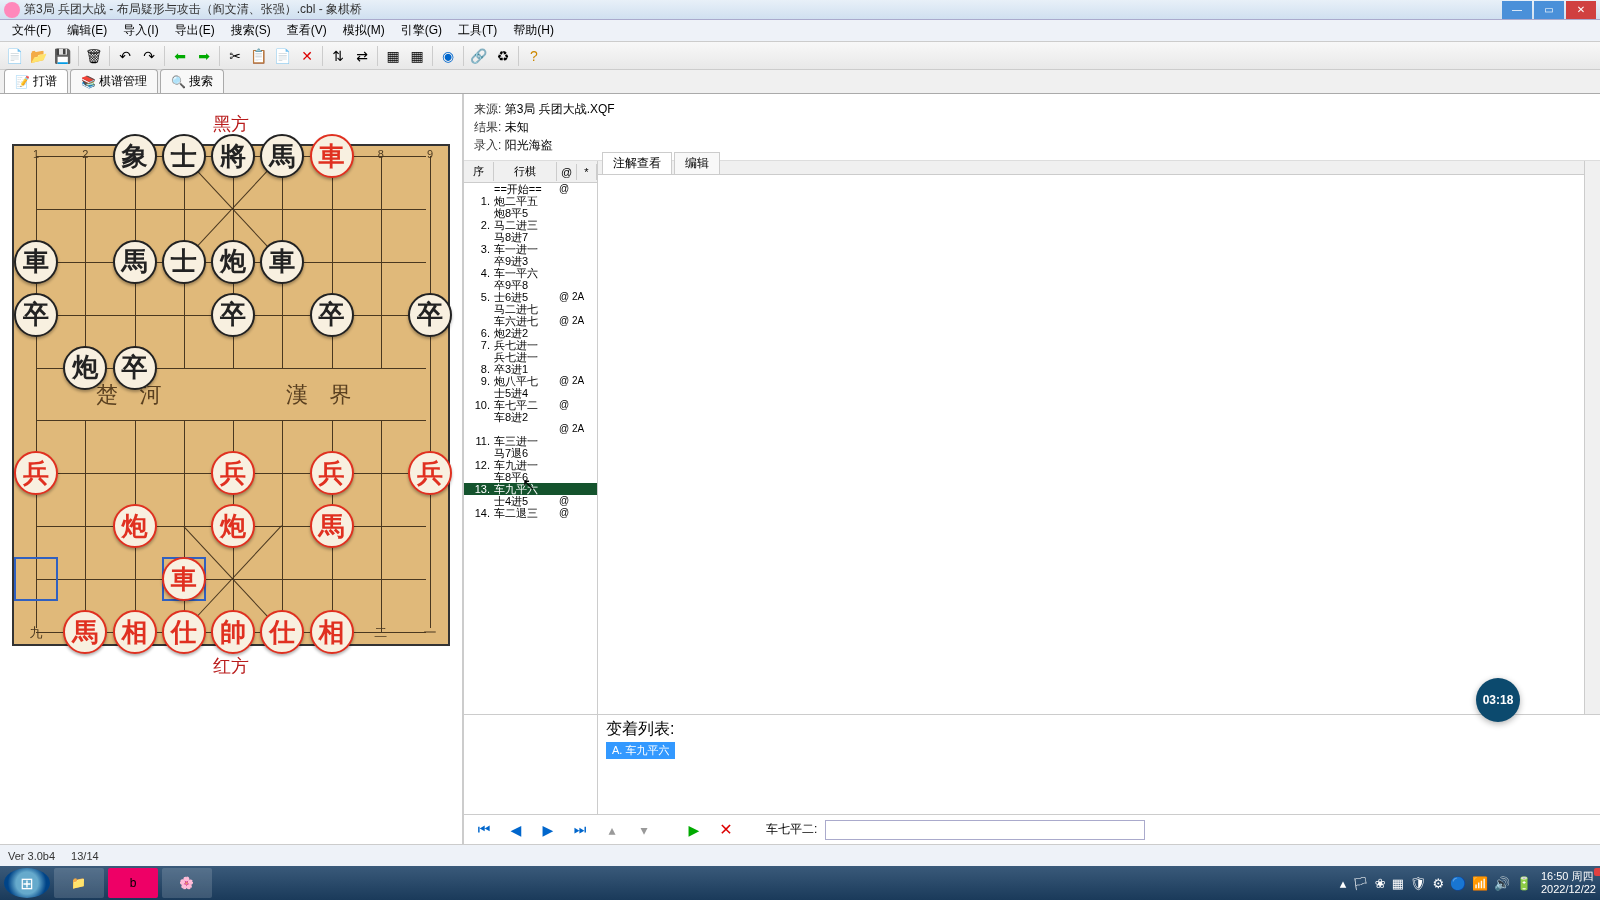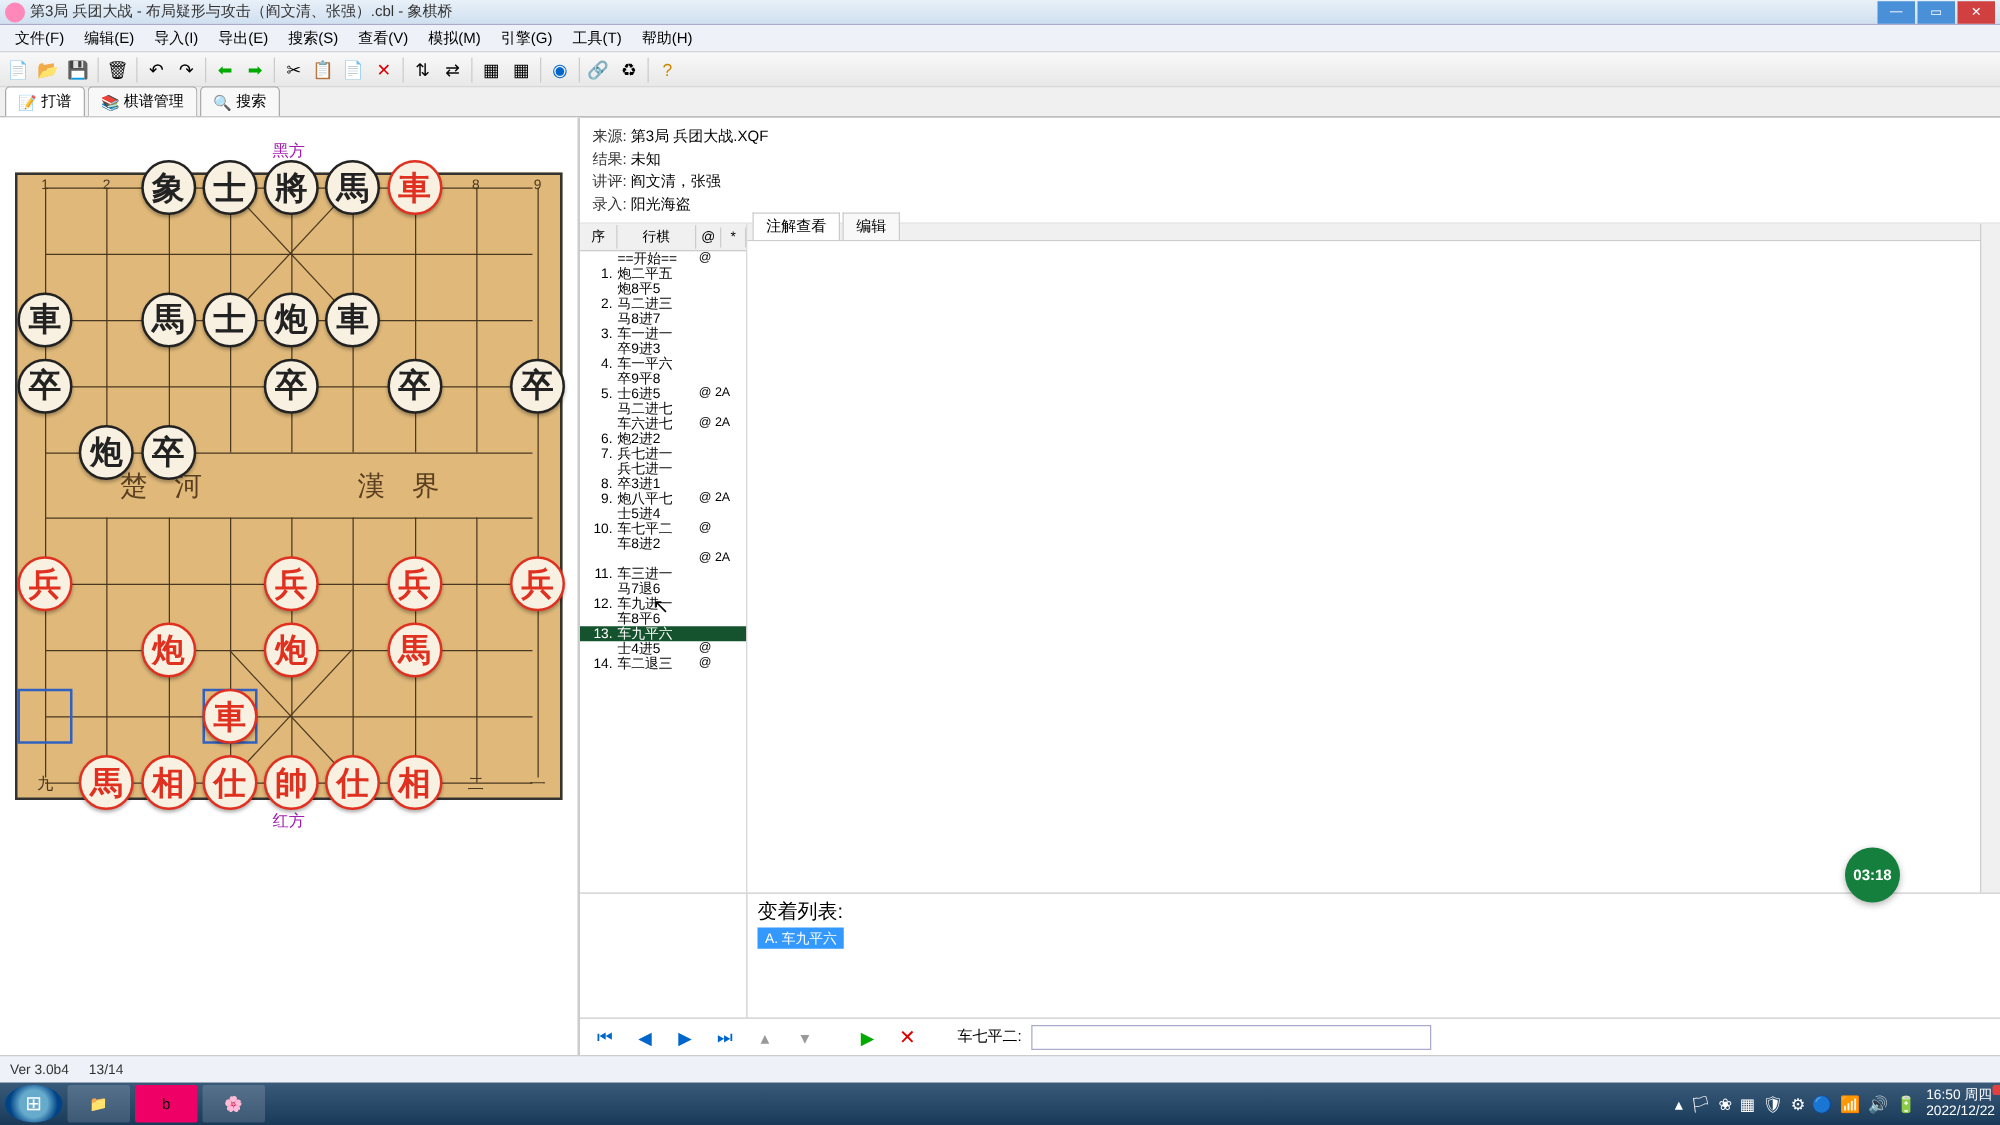--- a/index.html
+++ b/index.html
@@ -29,21 +29,21 @@
 .tab { padding: 3px 10px; background: #f8f8f8; border: 1px solid #aaa; border-bottom: none; margin-right: 2px; display: flex; align-items: center; gap: 4px; cursor: pointer; border-radius: 4px 4px 0 0; }
 .tab.active { background: #fff; }
 .tab-icon { width: 14px; height: 14px; display: inline-block; }
 
 
 .main { display: flex; height: calc(900px - 20px - 22px - 28px - 24px - 22px - 34px); }
 .left-panel { width: 464px; border-right: 2px solid #ccc; display: flex; flex-direction: column; align-items: center; padding: 10px 4px; background: #fff; }
 .right-panel { flex: 1; display: flex; flex-direction: column; }
 
 
-.side-label { font-size: 13px; color: #a21caf; margin: 8px 0; }
+.side-label { font-size: 18px; color: #b91c1c; margin: 8px 0; }
 .board-wrap { position: relative; width: 438px; height: 502px; background: #e0b97a; border: 2px solid #333; }
 .board-grid { position: absolute; inset: 10px 22px 16px 22px; }
 .board-line-h, .board-line-v { position: absolute; background: #4a3820; }
 .board-line-h { height: 1px; left: 0; right: 0; }
 .board-line-v { width: 1px; top: 0; bottom: 0; }
 .river-text { position: absolute; font-size: 22px; color: #5a4020; font-family: KaiTi, serif; letter-spacing: 8px; }
 .coord-top { position: absolute; top: -8px; font-size: 11px; color: #4a3820; transform: translateX(-50%); }
 .coord-bot { position: absolute; bottom: -14px; font-size: 13px; color: #4a3820; transform: translateX(-50%); font-family: KaiTi; }
 .piece { position: absolute; width: 44px; height: 44px; border-radius: 50%; background: #f8f0e0; display: flex; align-items: center; justify-content: center; font-size: 26px; font-family: KaiTi, serif; font-weight: bold; transform: translate(-50%, -50%); box-shadow: 0 2px 3px rgba(0,0,0,.3); }
 .piece.black { border: 2px solid #222; color: #222; }
@@ -100,21 +100,21 @@
 
 .taskbar { height: 34px; background: linear-gradient(#3a5a7a, #1a3a5a); display: flex; align-items: center; padding: 0 4px; }
 .start-btn { width: 46px; height: 30px; background: radial-gradient(circle, #6ac 40%, #048 70%); border-radius: 50%; display: flex; align-items: center; justify-content: center; color: #fff; font-size: 16px; }
 .task-item { width: 50px; height: 30px; background: rgba(255,255,255,.15); margin-left: 4px; display: flex; align-items: center; justify-content: center; border-radius: 2px; }
 .tray { margin-left: auto; display: flex; align-items: center; gap: 8px; color: #fff; font-size: 11px; }
 .tray-icons { display: flex; gap: 6px; font-size: 13px; }
 .clock-box { text-align: left; line-height: 1.2; position: relative; }
 .clock-badge { position: absolute; top: -2px; right: -6px; width: 8px; height: 8px; background: #e04040; border-radius: 2px; }
 
 
-.timer-bubble { position: absolute; right: 80px; top: 678px; width: 44px; height: 44px; border-radius: 50%; background: #15803d; color: #fff; display: flex; align-items: center; justify-content: center; font-size: 12px; font-weight: bold; box-shadow: 0 2px 6px rgba(0,0,0,.3); }
+.timer-bubble { position: absolute; right: 80px; top: 678px; width: 44px; height: 44px; border-radius: 50%; background: #0c4a6e; color: #fff; display: flex; align-items: center; justify-content: center; font-size: 12px; font-weight: bold; box-shadow: 0 2px 6px rgba(0,0,0,.3); }
 
 
 .cursor { position: absolute; left: 522px; top: 475px; font-size: 16px; pointer-events: none; z-index: 999; }
 </style>
 </head>
 <body>
 
 <div class="titlebar">
   <div class="titlebar-icon"></div>
   <div class="titlebar-text">第3局 兵团大战 - 布局疑形与攻击（阎文清、张强）.cbl - 象棋桥</div>
@@ -274,21 +274,20 @@
           <div class="piece red" style="left: 295.5px; top: 476px;">相</div>
         </div>
       </div>
     <div class="side-label">红方</div>
   </div>
 
   <div class="right-panel">
     <div class="info-block">
       <div class="info-row"><span class="info-label">来源:</span>&nbsp;<span>第3局 兵团大战.XQF</span></div>
       <div class="info-row"><span class="info-label">结果:</span>&nbsp;<span>未知</span></div>
-      <div class="info-row"><span class="info-label">讲评:</span>&nbsp;<span>阎文清，张强</span></div>
       <div class="info-row"><span class="info-label">录入:</span>&nbsp;<span>阳光海盗</span></div>
     </div>
 
     <div class="moves-wrap">
       <div class="moves-left">
         <div class="moves-header">
           <div class="mh-col mh-seq">序</div>
           <div class="mh-col mh-move">行棋</div>
           <div class="mh-col mh-mark">@</div>
           <div class="mh-col mh-mark">*</div>

